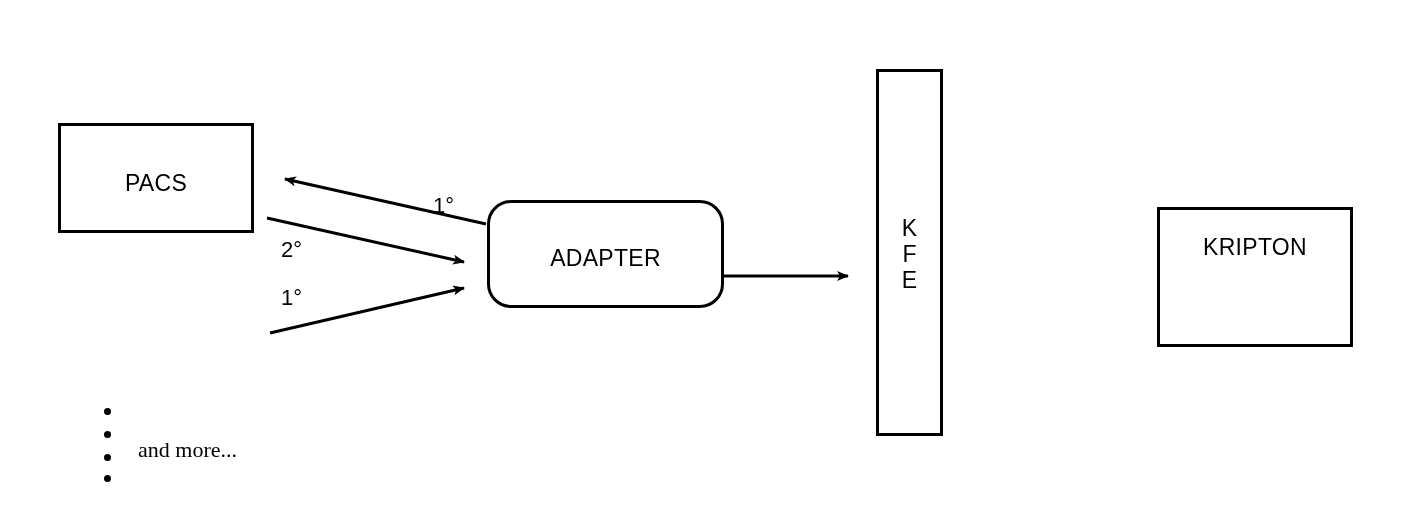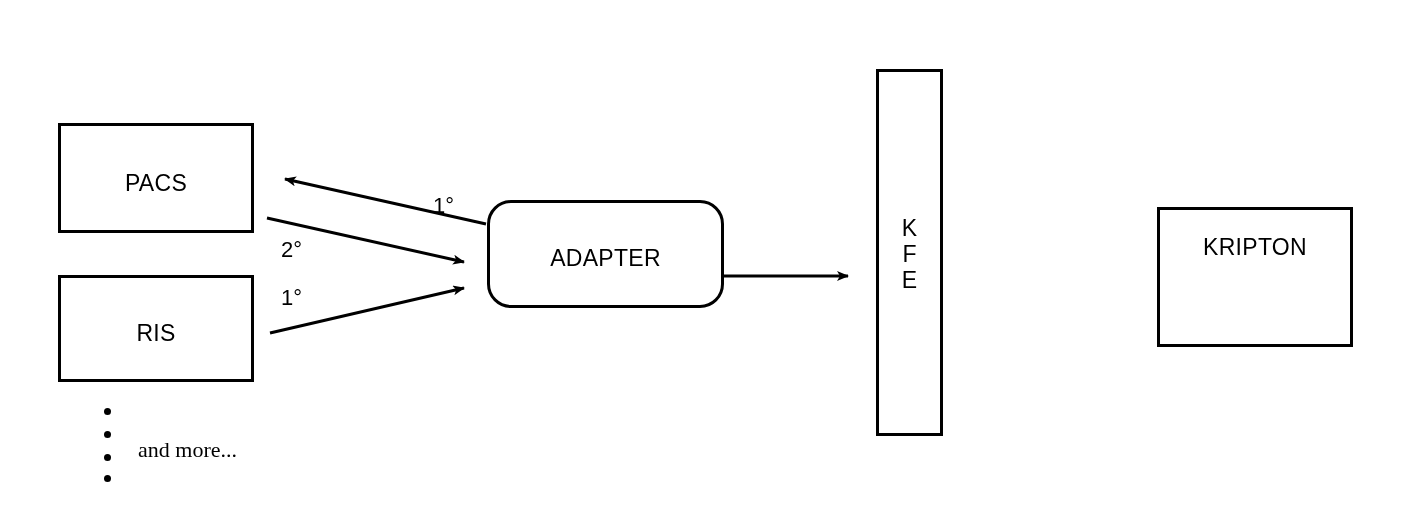--- a/index.html
+++ b/index.html
@@ -157,23 +157,20 @@
 
     <g>
       <line x1="704" y1="276" x2="848" y2="276" stroke="#000000" stroke-width="3" marker-end="url(#arrowR)"></line>
     </g>
   </svg>
 
   <div class="node" id="node-pacs">
     <div class="node-label">PACS</div>
   </div>
 
-  <div class="node" id="node-ris">
-    <div class="node-label">RIS</div>
-  </div>
 
   <div class="node" id="node-adapter">
     <div class="node-label">ADAPTER</div>
   </div>
 
   <div class="node" id="node-kfe">
     <div class="node-label-stack">
       <span>K</span>
       <span>F</span>
       <span>E</span>

